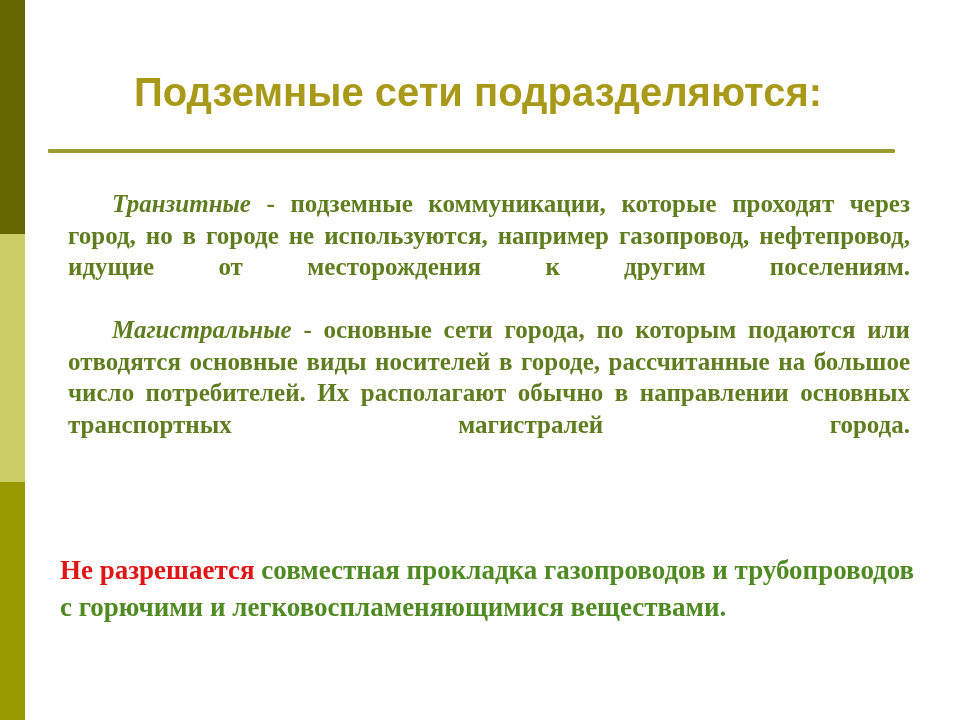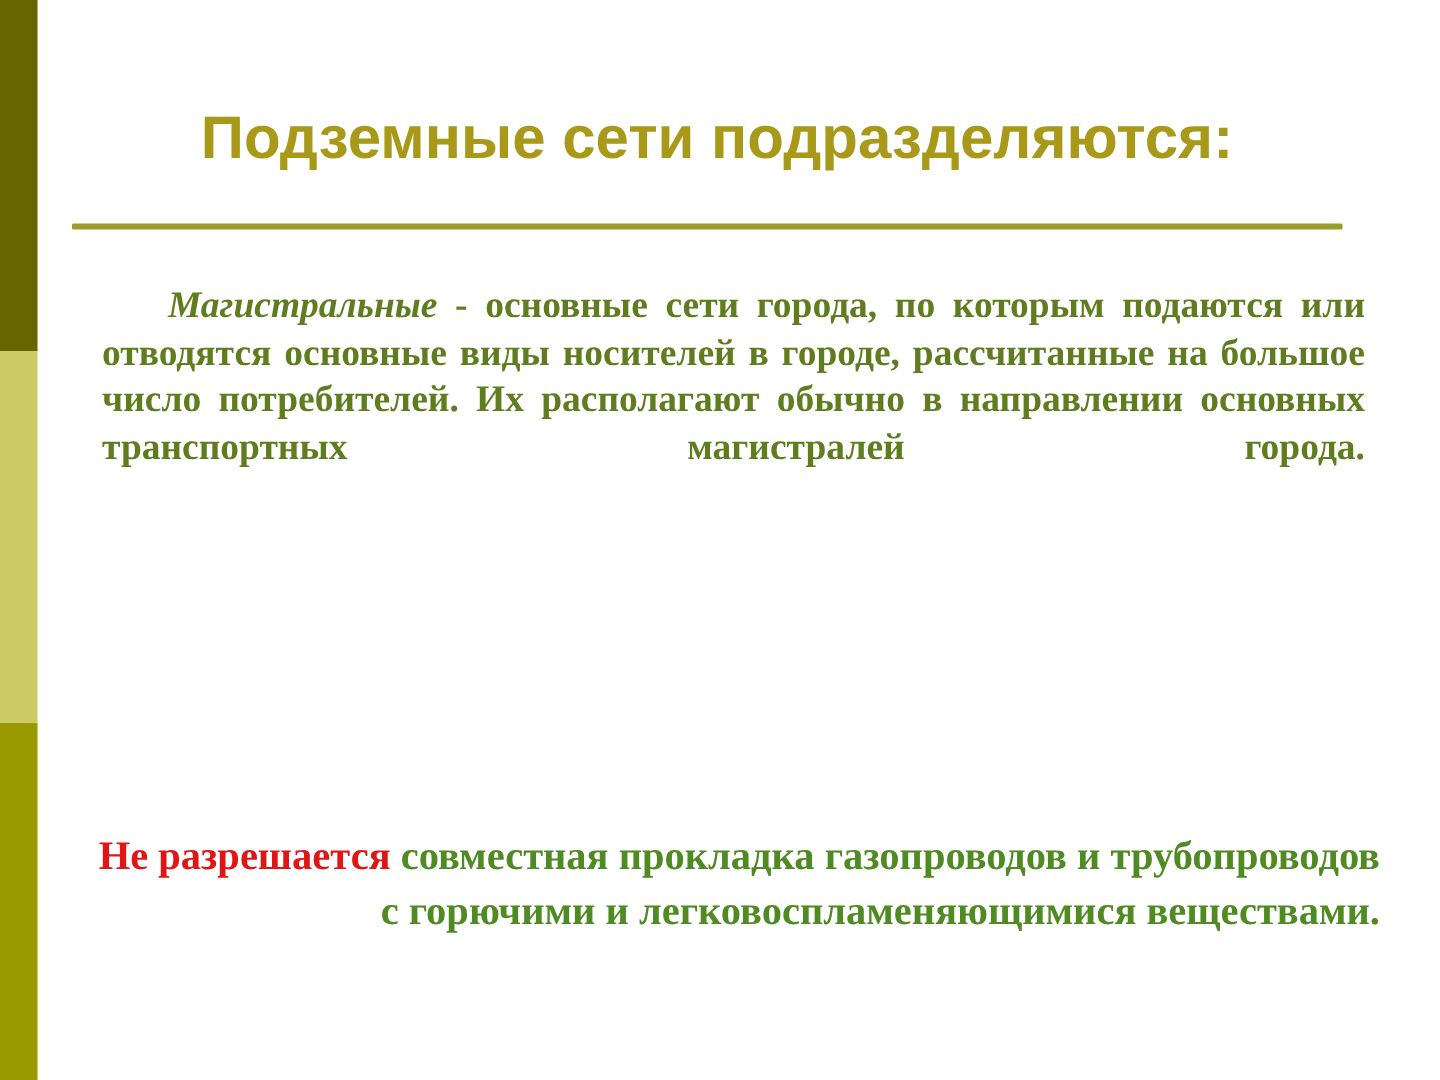--- a/index.html
+++ b/index.html
@@ -102,21 +102,21 @@
     display: inline-block;
     width: 100%;
   }
 
   
   .warning-area {
     position: absolute;
     left: 60px;
     top: 552px;
     width: 860px;
-    text-align: right;
+    text-align: left;
   }
   .warning {
     margin: 0;
     font-family: "Liberation Serif", serif;
     font-weight: bold;
     font-size: 27px;
     line-height: 37px;
     color: #4f8a22;
   }
   .warning .deny {
@@ -135,20 +135,23 @@
   </div>
 
   <div class="title-area">
     <h1 class="slide-title">Подземные сети подразделяются:</h1>
   </div>
 
   <div class="divider"></div>
 
   <div class="body-area">
 
+    <p class="para">
+      <span class="term">Транзитные</span><span> - подземные коммуникации, которые проходят через город, но в городе не используются, например газопровод, нефтепровод, идущие от месторождения к другим поселениям.</span>
+    </p>
 
     <p class="para">
       <span class="term">Магистральные</span><span> - основные сети города, по которым подаются или отводятся основные виды носителей в городе, рассчитанные на большое число потребителей. Их располагают обычно в направлении основных транспортных магистралей города.</span>
     </p>
 
 
   </div>
 
   <div class="warning-area">
     <p class="warning">

